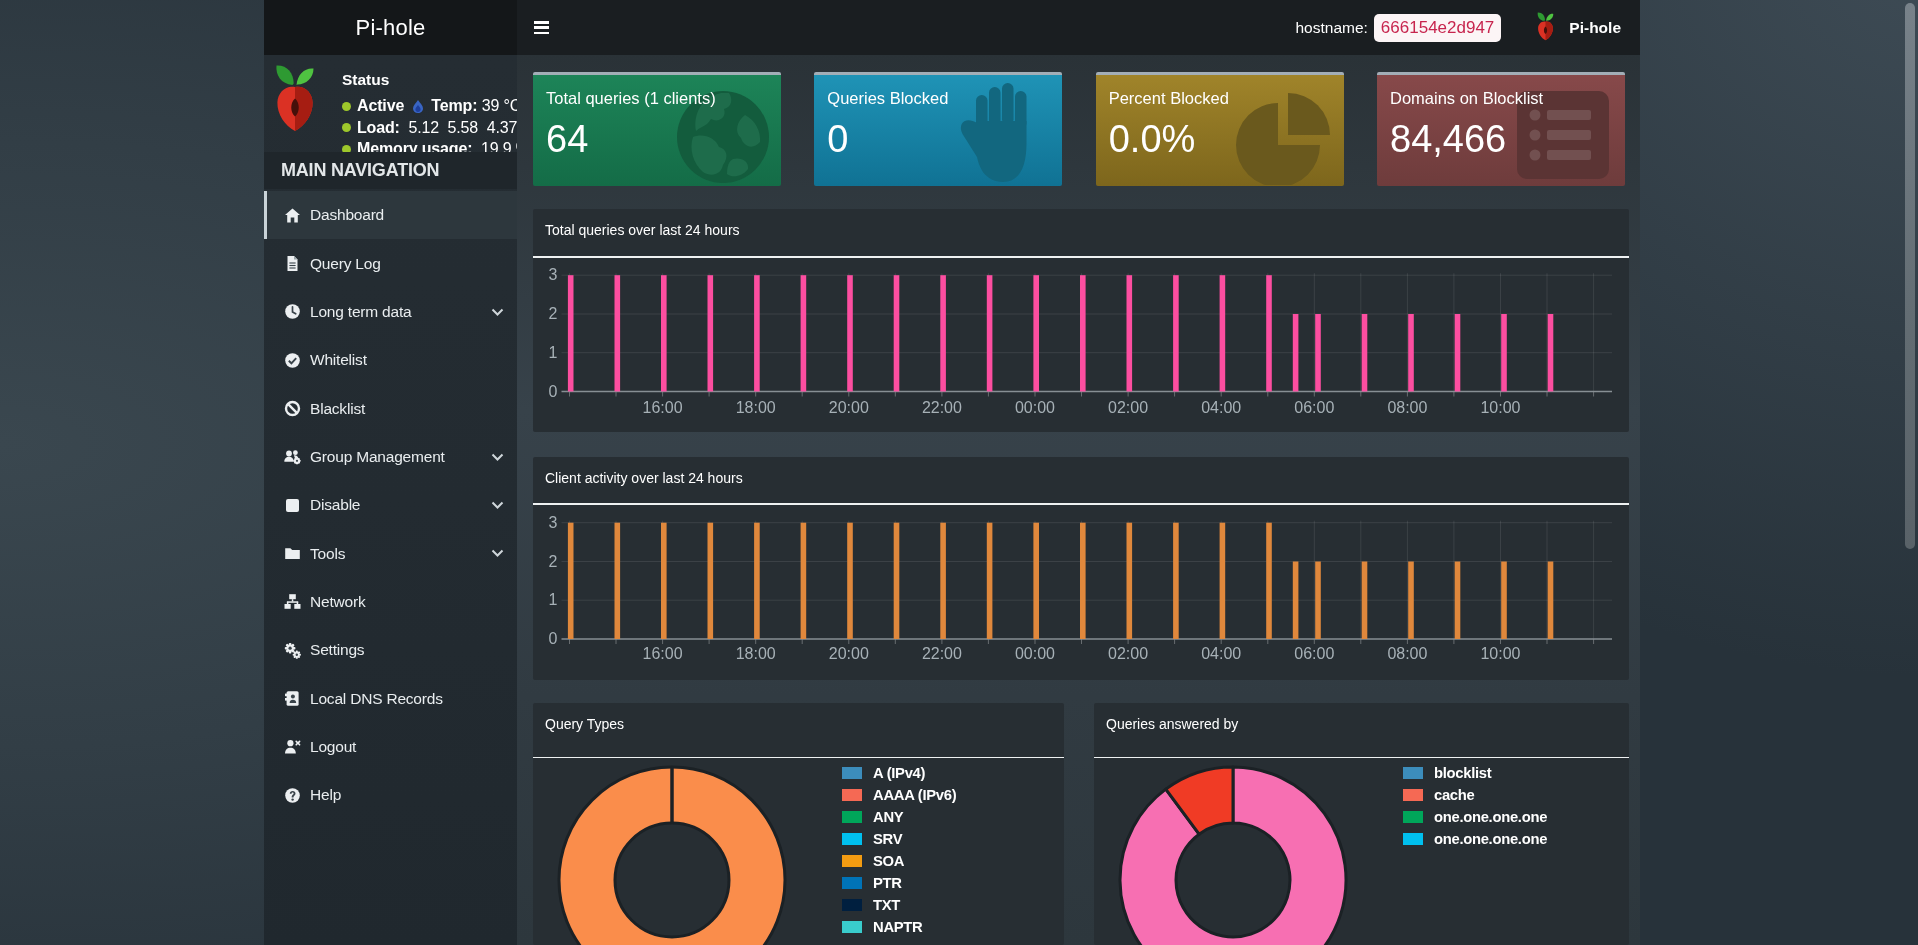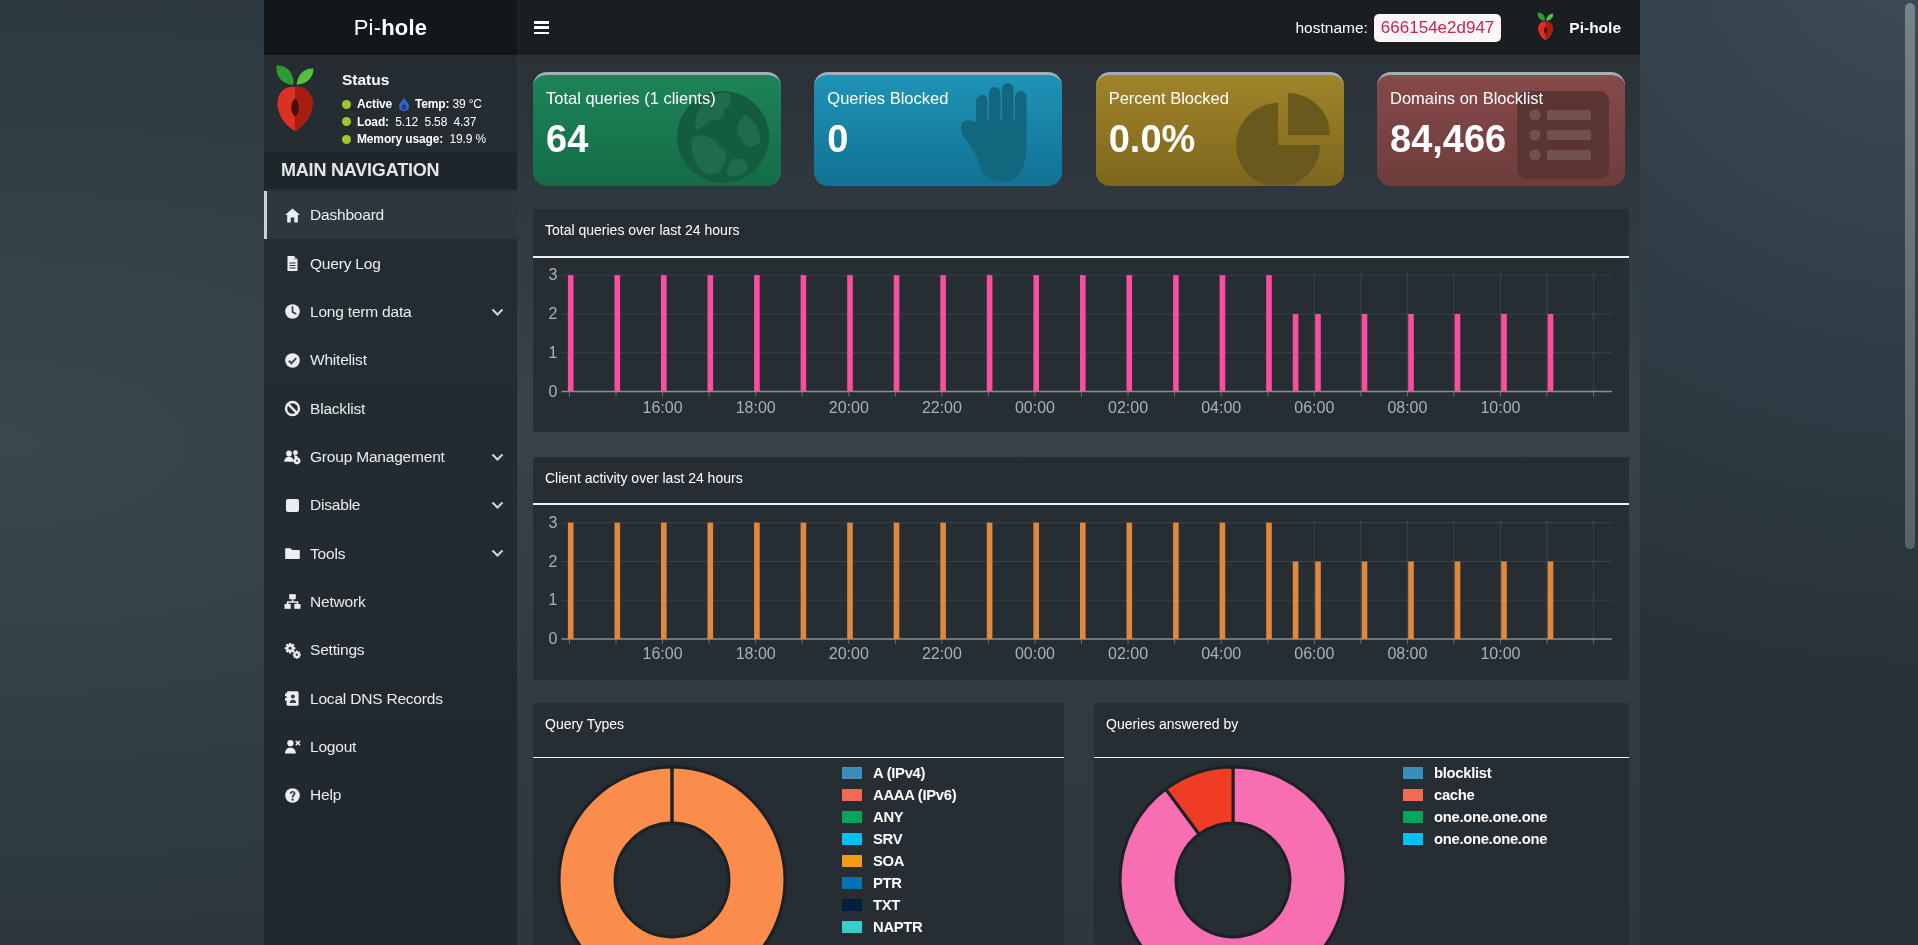--- a/index.html
+++ b/index.html
@@ -3,51 +3,51 @@
 * { margin:0; padding:0; box-sizing:border-box; }
 html,body { width:1918px; height:945px; overflow:hidden; font-family:"Liberation Sans",sans-serif; }
 #app { position:relative; width:1918px; height:945px;
   background:radial-gradient(1400px 1300px at 101% -8%, rgba(86,102,114,0.5) 0%, rgba(86,102,114,0) 58%), radial-gradient(1600px 720px at 0% 47%, #3a474f 0%, #323e46 42%, #2a353d 78%, #27323a 100%); }
 #thumb { position:absolute; left:1905px; top:3px; width:10px; height:546px; border-radius:5px;
   background:linear-gradient(180deg,#78828a 0%,#626c72 60%,#596268 100%); }
 #wrapper { position:absolute; left:264px; top:0; width:1376px; height:945px; }
 
 #logo { position:absolute; left:0; top:0; width:253px; height:55px; background:#141719;
   color:#fff; font-size:22px; text-align:center; line-height:55px; font-weight:300; letter-spacing:0.2px;}
-#logo b { font-weight:700; }
+#logo b { font-weight:400; }
 #nav { position:absolute; left:253px; top:0; right:0; height:55px; background:#1a1e21; }
 #burger { position:absolute; left:17px; top:21px; width:15px; height:14px; }
 #burger div { height:2.8px; background:#fff; margin-bottom:2.5px; }
 #navr { position:absolute; right:19px; top:0; height:55px; display:flex; align-items:center; color:#fff; font-size:15.5px; }
 #hostpill { background:#fcf5f6; color:#c7254e; font-size:17px; padding:4px 7px; border-radius:5px; font-weight:400; margin-left:6px; margin-right:36px; }
 #navr .ph { font-weight:700; margin-left:15px; }
 
 #sidebar { position:absolute; left:0; top:55px; width:253px; height:890px;
   background:linear-gradient(180deg,#252d33 0%,#232b31 50%,#20282e 100%); }
 #upanel { position:absolute; left:11px; top:9px; }
 #status { position:absolute; left:78px; top:16px; color:#fff; }
 #status .sh { font-weight:700; font-size:15.5px; margin-bottom:8px; }
-#status .sr { font-size:12px; letter-spacing:-0.15px; margin-bottom:3.6px; white-space:nowrap; display:flex; align-items:center; }
+#status .sr { font-size:16px; letter-spacing:-0.15px; margin-bottom:3.6px; white-space:nowrap; display:flex; align-items:center; }
 #status .sr b { font-weight:700; }
 .dot { display:inline-block; width:9px; height:9px; border-radius:50%; background:#9dc72b; margin-right:6px; }
 #mainnav { position:absolute; left:0; top:97px; width:100%; height:37px; background:#1f262b;
   color:#e3e7e9; font-size:18px; font-weight:700; line-height:37px; padding-left:17px; letter-spacing:-0.2px; }
 #menu { position:absolute; left:0; top:136px; width:100%; }
 .item { position:relative; height:48.35px; display:flex; align-items:center; padding-left:17px;
   color:#e9edef; font-size:15.5px; letter-spacing:-0.2px; border-left:3px solid transparent; }
 .item svg.mi { margin-right:9px; flex:0 0 17px; }
 .item span { white-space:nowrap; }
 .item.active { background:#2d373d; border-left-color:#c9d3d8; }
 .chev { position:absolute; right:13px; top:20px; }
 
 #content { position:absolute; left:253px; top:55px; right:0; height:890px;
   background:linear-gradient(180deg,#2a3237 0%,#37424a 40%,#313b42 72%,#2d373d 100%); }
-.card { position:absolute; top:16.5px; width:248px; height:114.5px; border-top:3px solid #a3aeb7; border-radius:14px; overflow:hidden;padding-left:21px; }
+.card { position:absolute; top:16.5px; width:248px; height:114.5px; border-top:3px solid #a3aeb7; border-radius:2px; overflow:hidden;padding-left:21px; }
 .ct { position:absolute; left:13px; top:14px; font-size:16.5px; color:#fff; }
-.cn { position:absolute; left:13px; top:43px; font-size:38px; font-weight:700; color:#fff; }
+.cn { position:absolute; left:13px; top:43px; font-size:38px; font-weight:400; color:#fff; }
 .panel { position:absolute; background:#272e33; border-radius:2px; }
 .ptitle { position:absolute; left:12px; top:13px; font-size:14px; color:#fff; white-space:nowrap; }
 .psep { position:absolute; left:0; width:100%; height:1.6px; background:#eef1f2; }
 .legend { position:absolute; top:58.5px; }
 .li { display:flex; align-items:center; height:22.1px; }
 .sw { width:20px; height:12px; display:inline-block; margin-right:11px; }
 .lt { color:#fff; font-size:14.8px; font-weight:700; letter-spacing:-0.3px; }
 svg { display:block; }
 </style></head><body>
 <div id="app">

